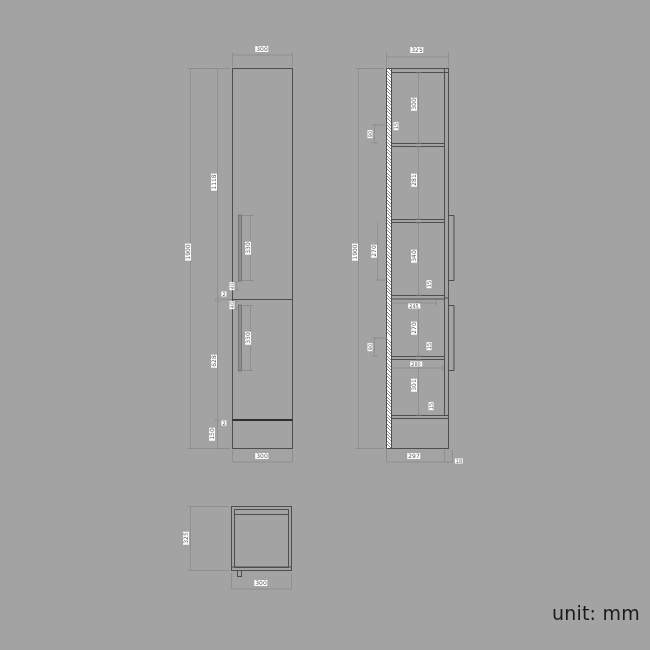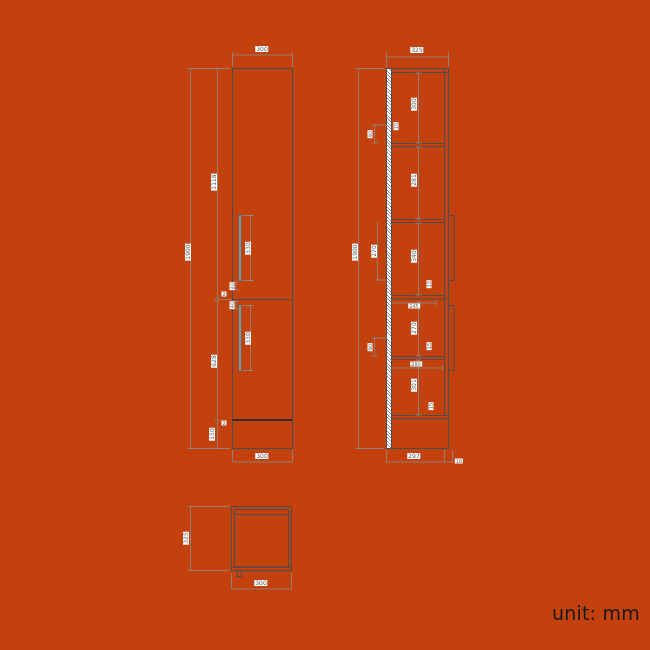--- a/index.html
+++ b/index.html
@@ -1,16 +1,16 @@
 <!DOCTYPE html>
 <html><head>
 <meta charset="utf-8">
 <style>
   html,body{margin:0;padding:0;background:#ffffff;}
-  #canvas{position:relative;width:650px;height:650px;background:#c2410c;overflow:hidden;
+  #canvas{position:relative;width:650px;height:650px;background:#a3a3a3;overflow:hidden;
           font-family:"DejaVu Sans", sans-serif;}
   #linework{position:absolute;left:0;top:0;width:650px;height:650px;}
   .hatch{position:absolute;left:387px;top:69px;width:4px;height:379px;
          background:repeating-linear-gradient(45deg,#8f8f8f 0,#8f8f8f .7px,#fff .7px,#fff 2.4px);}
   .lbl{position:absolute;font-size:6px;line-height:1;color:#5a5a5a;background:#fff;
        padding:0 1px;transform:translate(-50%,-50%);white-space:nowrap;}
   .lbl.rot{transform:translate(-50%,-50%) rotate(-90deg);}
   .lbl.s{font-size:5px;}
   .unit{position:absolute;left:552px;top:602px;font-size:19px;color:#1a1a1a;
         letter-spacing:.2px;}

